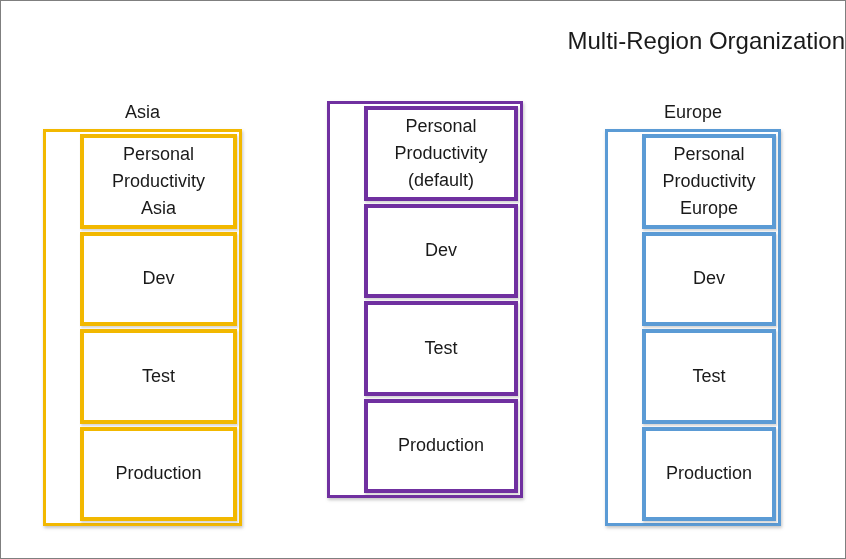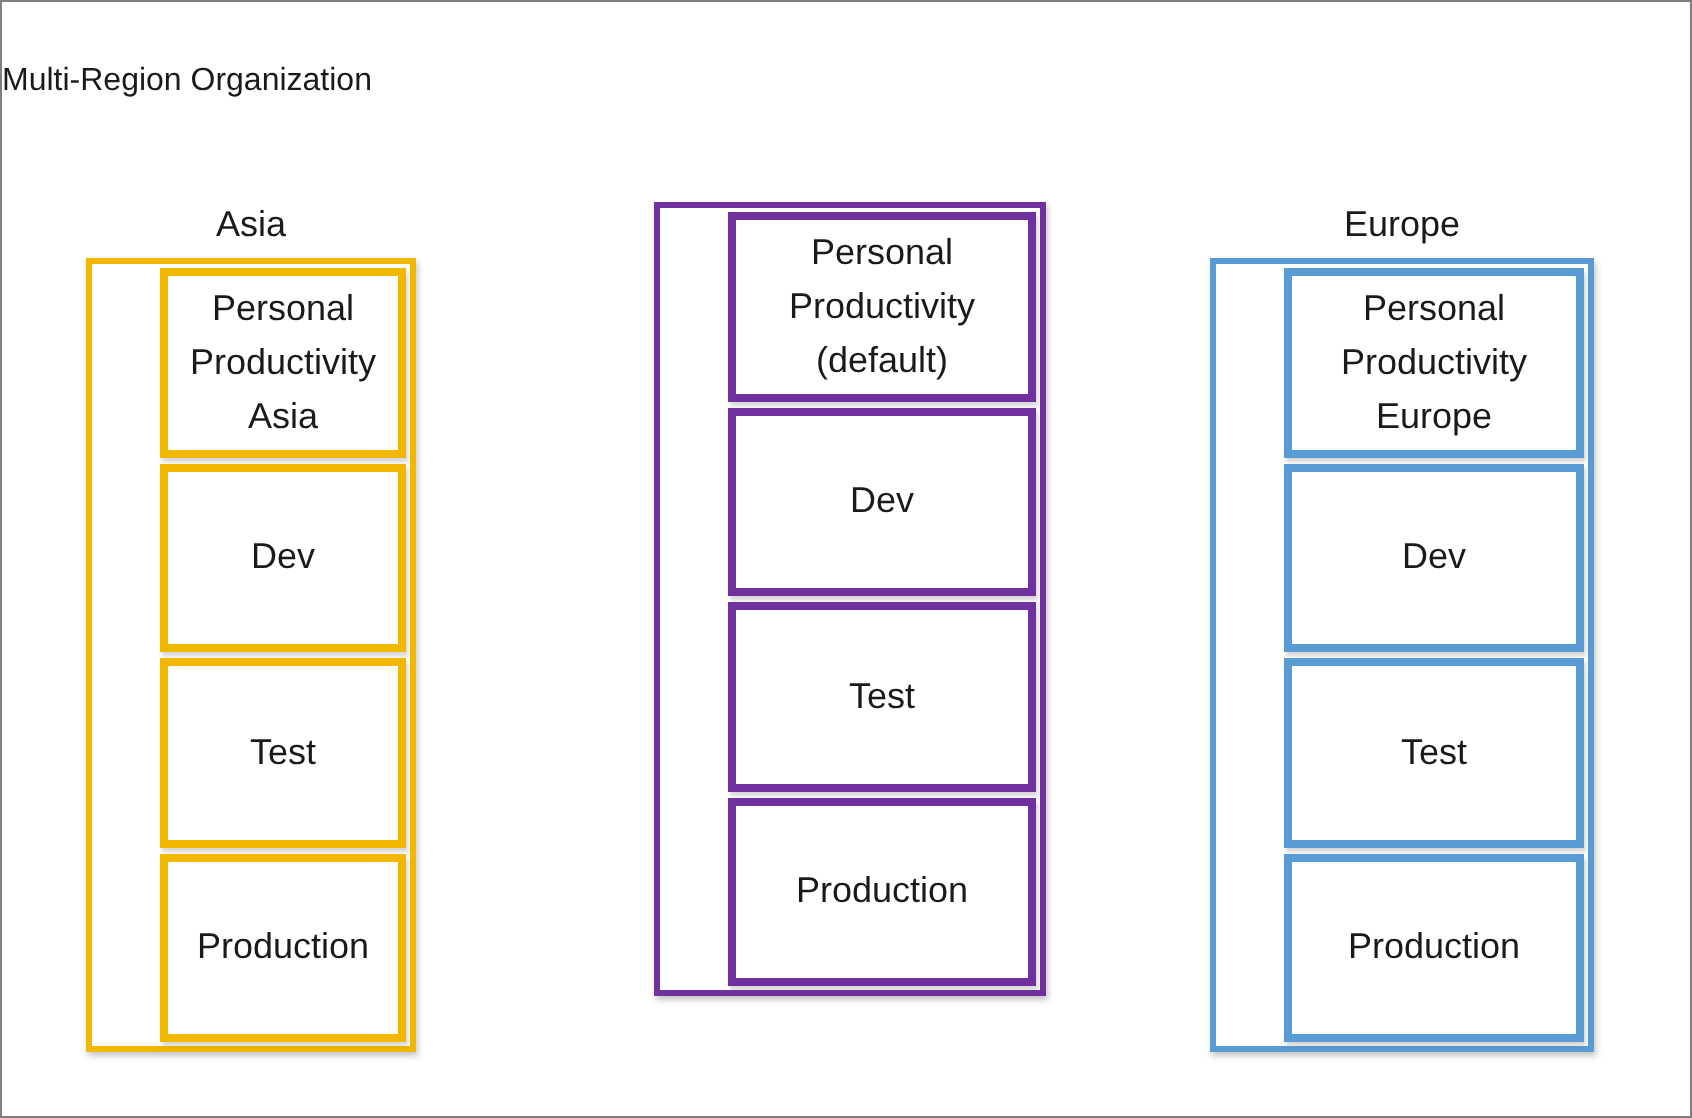--- a/index.html
+++ b/index.html
@@ -16,31 +16,31 @@
     background: #ffffff;
     overflow: hidden;
     font-family: "Liberation Sans", sans-serif;
     color: #1a1a1a;
   }
   .title {
     position: absolute;
     top: 27px;
     left: 0;
     width: 100%;
-    text-align: left;
-    font-size: 16px;
+    text-align: right;
+    font-size: 24px;
     line-height: 26px;
   }
   .region {
     position: absolute;
     top: 100px;
   }
-  .r0 { left: 42px;  width: 165px; }
+  .r0 { left: 42px;  width: 199px; }
   .r1 { left: 326px; width: 196px; }
-  .r2 { left: 604px; width: 192px; }
+  .r2 { left: 604px; width: 176px; }
   .region-header {
     text-align: center;
     font-size: 18px;
     line-height: 22px;
     margin-bottom: 6px;
   }
   .region-box {
     box-sizing: border-box;
     height: 397px;
     border: 3px solid #999;

